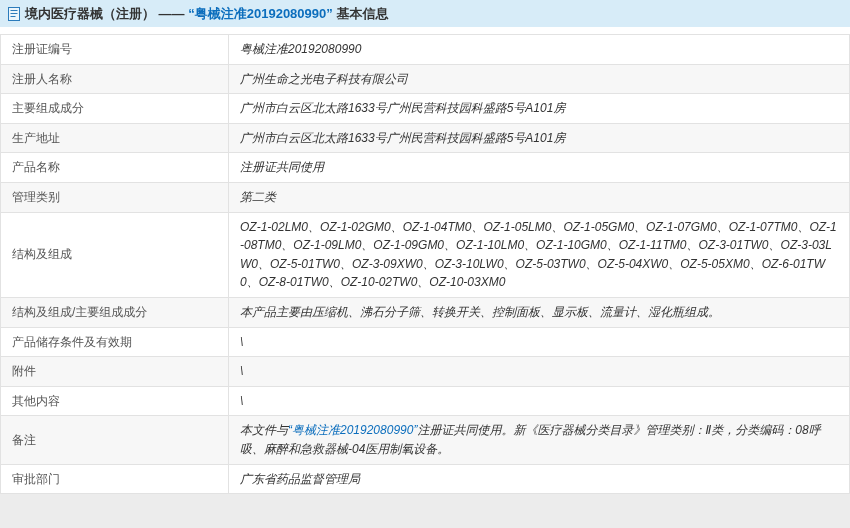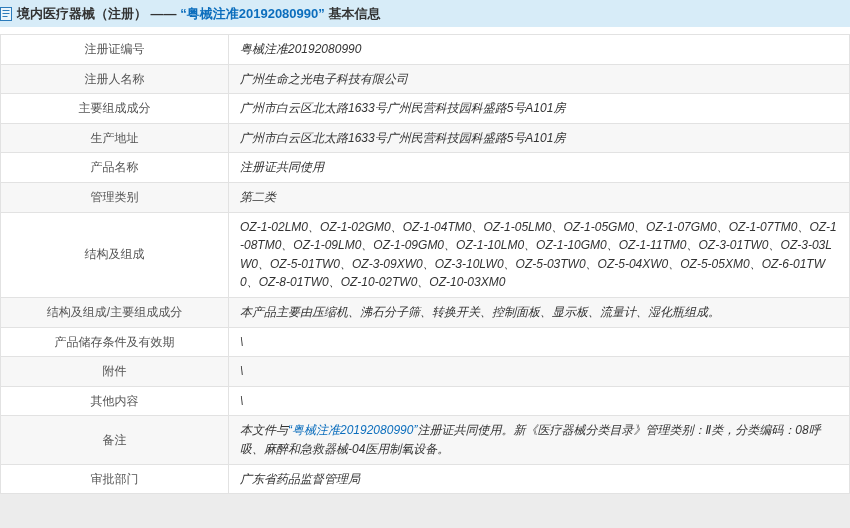--- a/index.html
+++ b/index.html
@@ -14,21 +14,21 @@
   .page {
     width: 850px;
     background: #ffffff;
   }
   .title-bar {
     width: 850px;
     height: 27px;
     background: #d7ecf8;
     display: flex;
     align-items: center;
-    padding: 0 0;
+    padding: 0 8px;
     gap: 5px;
   }
   .doc-icon { display: inline-flex; align-items: center; flex: 0 0 auto; }
   .title {
     font-size: 13px;
     font-weight: bold;
     color: #333333;
     white-space: nowrap;
   }
   .title .hl { color: #0c6ebd; }
@@ -42,21 +42,21 @@
   table.info-table td {
     border: 1px solid #e2e2e2;
     padding: 5px 11px;
     line-height: 1.55;
     vertical-align: middle;
   }
   table.info-table tr:nth-child(even) { background: #f7f7f7; }
   table.info-table tr:nth-child(odd) { background: #ffffff; }
   td.label {
     width: 228px;
-    text-align: center;
+    text-align: left;
     color: #555555;
     white-space: nowrap;
     margin-left: 16px;
   }
   td.value {
     color: #333333;
     word-break: break-all;
     font-style: italic;
   }
   td.value .hl { color: #0c6ebd; }

